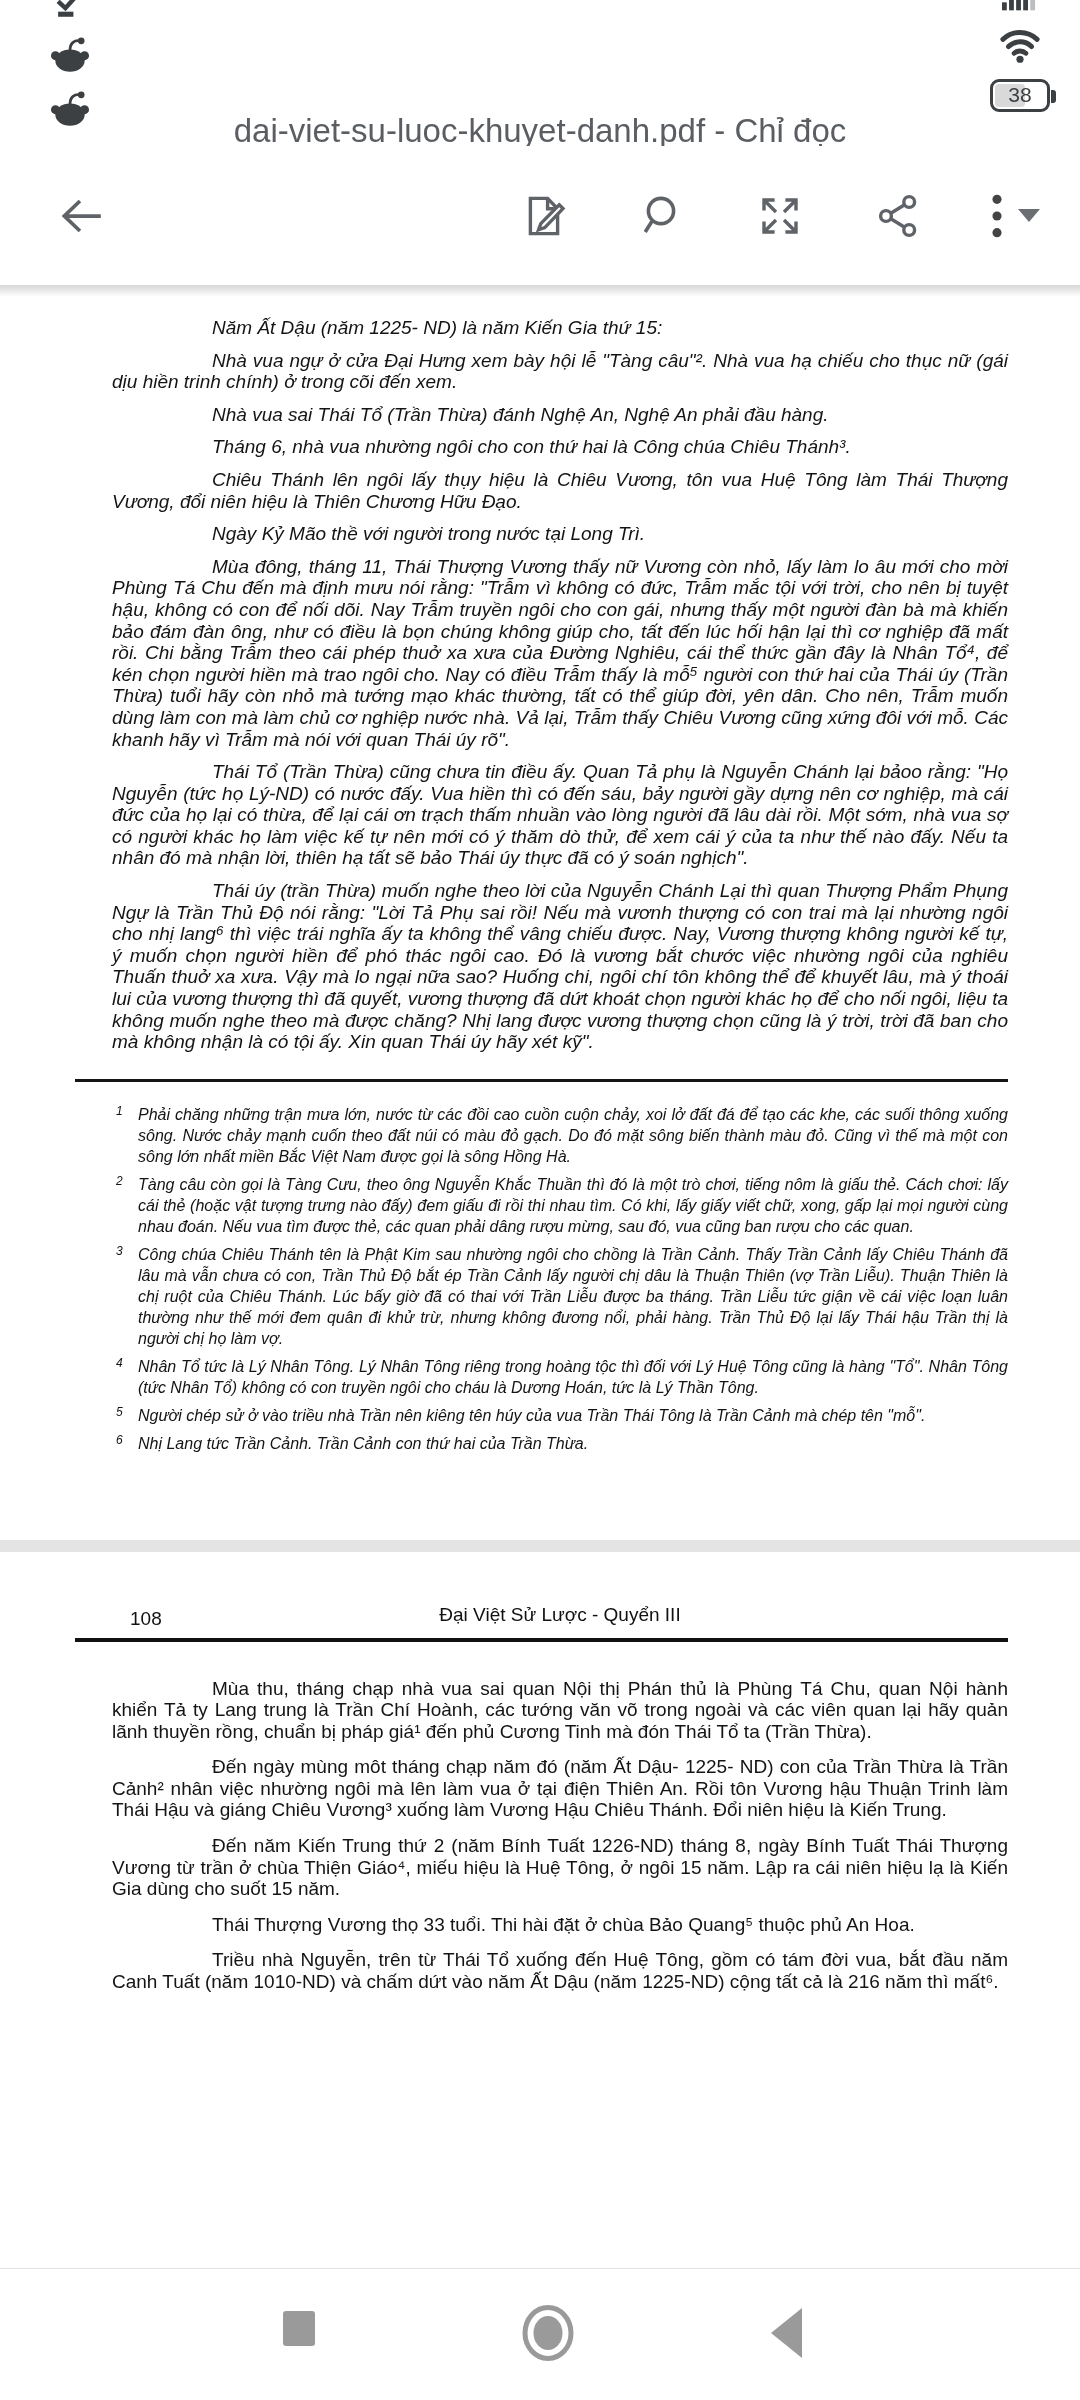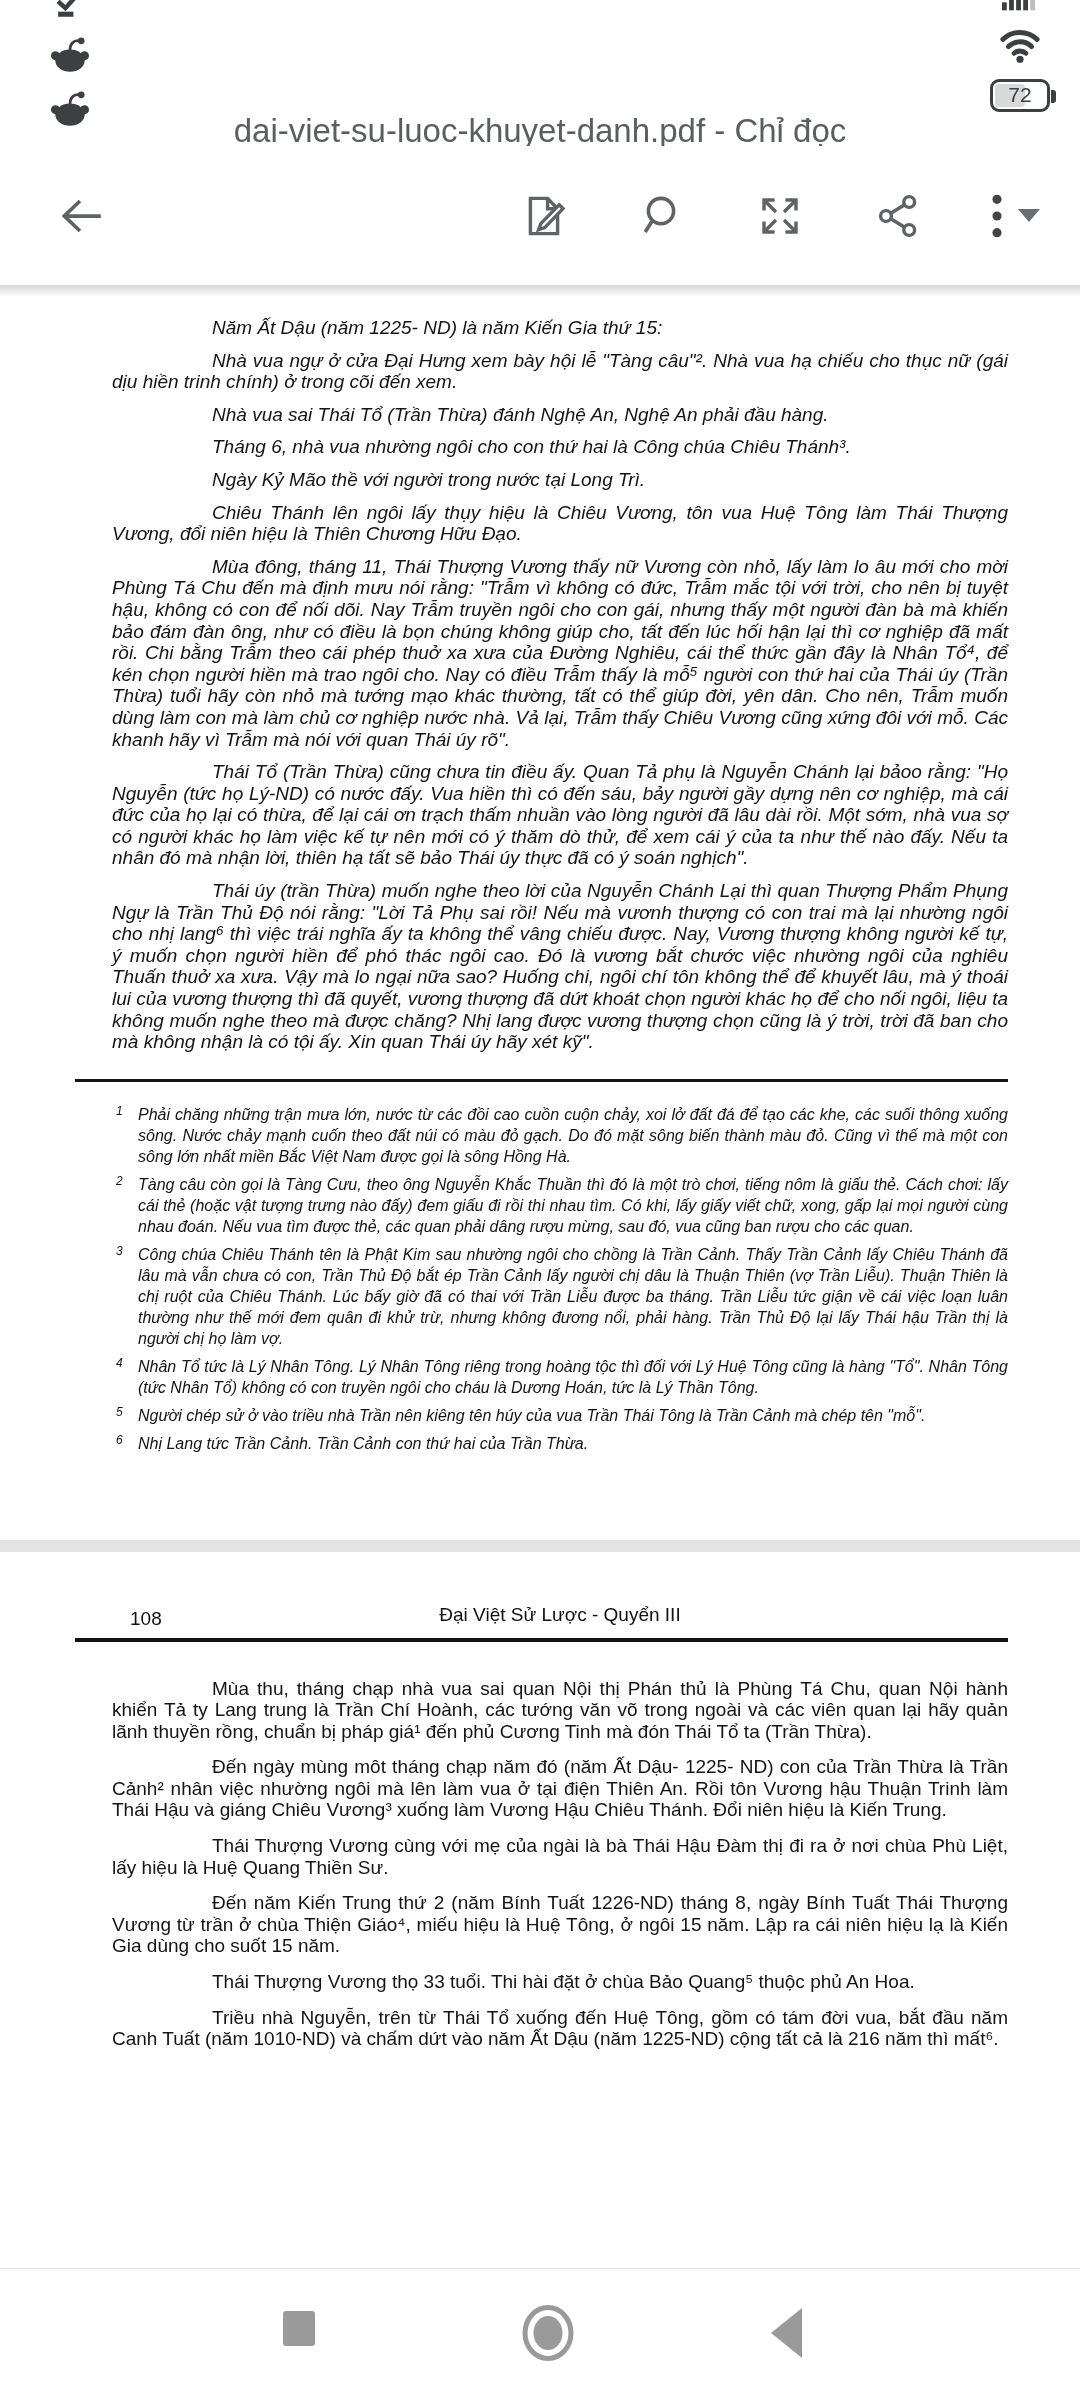--- a/index.html
+++ b/index.html
@@ -128,21 +128,21 @@
       <span>
         <svg width="44" height="36" viewBox="0 0 24 21">
           <path d="M2 7.2 A14.5 14.5 0 0 1 22 7.2" fill="none" stroke="#3c4043" stroke-width="2.9" stroke-linecap="round"></path>
           <path d="M5.3 11.4 A9.5 9.5 0 0 1 18.7 11.4" fill="none" stroke="#3c4043" stroke-width="2.9" stroke-linecap="round"></path>
           <path d="M8.6 15.3 A5 5 0 0 1 15.4 15.3" fill="none" stroke="#3c4043" stroke-width="2.9" stroke-linecap="round"></path>
           <circle cx="12" cy="18.8" r="2.1" fill="#3c4043"></circle>
         </svg>
       </span>
       <span class="battery">
         <span class="battery-fill"></span>
-        <span class="battery-text">72</span>
+        <span class="battery-text">38</span>
       </span>
     </div>
   </div>
 
   <div class="title-bar">
     <span class="doc-title">dai-viet-su-luoc-khuyet-danh.pdf - Chỉ đọc</span>
   </div>
 
   <div class="toolbar">
     <button class="icon-btn">
@@ -211,22 +211,22 @@
   </div>
 
   <div class="viewer">
     <div class="viewer-shadow"></div>
 
     <div class="page page-1">
       <p class="para">Năm Ất Dậu (năm 1225- ND) là năm Kiến Gia thứ 15:</p>
       <p class="para">Nhà vua ngự ở cửa Đại Hưng xem bày hội lễ "Tàng câu"². Nhà vua hạ chiếu cho thục nữ (gái dịu hiền trinh chính) ở trong cõi đến xem.</p>
       <p class="para">Nhà vua sai Thái Tổ (Trần Thừa) đánh Nghệ An, Nghệ An phải đầu hàng.</p>
       <p class="para">Tháng 6, nhà vua nhường ngôi cho con thứ hai là Công chúa Chiêu Thánh³.</p>
+      <p class="para">Chiêu Thánh lên ngôi lấy thụy hiệu là Chiêu Vương, tôn vua Huệ Tông làm Thái Thượng Vương, đổi niên hiệu là Thiên Chương Hữu Đạo.</p>
       <p class="para">Ngày Kỷ Mão thề với người trong nước tại Long Trì.</p>
-      <p class="para">Chiêu Thánh lên ngôi lấy thụy hiệu là Chiêu Vương, tôn vua Huệ Tông làm Thái Thượng Vương, đổi niên hiệu là Thiên Chương Hữu Đạo.</p>
       <p class="para">Mùa đông, tháng 11, Thái Thượng Vương thấy nữ Vương còn nhỏ, lấy làm lo âu mới cho mời Phùng Tá Chu đến mà định mưu nói rằng: "Trẫm vì không có đức, Trẫm mắc tội với trời, cho nên bị tuyệt hậu, không có con để nối dõi. Nay Trẫm truyền ngôi cho con gái, nhưng thấy một người đàn bà mà khiến bảo đám đàn ông, như có điều là bọn chúng không giúp cho, tất đến lúc hối hận lại thì cơ nghiệp đã mất rồi. Chi bằng Trẫm theo cái phép thuở xa xưa của Đường Nghiêu, cái thể thức gần đây là Nhân Tổ⁴, để kén chọn người hiền mà trao ngôi cho. Nay có điều Trẫm thấy là mỗ⁵ người con thứ hai của Thái úy (Trần Thừa) tuổi hãy còn nhỏ mà tướng mạo khác thường, tất có thể giúp đời, yên dân. Cho nên, Trẫm muốn dùng làm con mà làm chủ cơ nghiệp nước nhà. Vả lại, Trẫm thấy Chiêu Vương cũng xứng đôi với mỗ. Các khanh hãy vì Trẫm mà nói với quan Thái úy rõ".</p>
       <p class="para">Thái Tổ (Trần Thừa) cũng chưa tin điều ấy. Quan Tả phụ là Nguyễn Chánh lại bảoo rằng: "Họ Nguyễn (tức họ Lý-ND) có nước đấy. Vua hiền thì có đến sáu, bảy người gầy dựng nên cơ nghiệp, mà cái đức của họ lại có thừa, để lại cái ơn trạch thấm nhuần vào lòng người đã lâu dài rồi. Một sớm, nhà vua sợ có người khác họ làm việc kế tự nên mới có ý thăm dò thử, để xem cái ý của ta như thế nào đấy. Nếu ta nhân đó mà nhận lời, thiên hạ tất sẽ bảo Thái úy thực đã có ý soán nghịch".</p>
       <p class="para">Thái úy (trần Thừa) muốn nghe theo lời của Nguyễn Chánh Lại thì quan Thượng Phẩm Phụng Ngự là Trần Thủ Độ nói rằng: "Lời Tả Phụ sai rồi! Nếu mà vươnh thượng có con trai mà lại nhường ngôi cho nhị lang⁶ thì việc trái nghĩa ấy ta không thể vâng chiếu được. Nay, Vương thượng không người kế tự, ý muốn chọn người hiền để phó thác ngôi cao. Đó là vương bắt chước việc nhường ngôi của nghiêu Thuấn thuở xa xưa. Vậy mà lo ngại nữa sao? Huống chi, ngôi chí tôn không thể để khuyết lâu, mà ý thoái lui của vương thượng thì đã quyết, vương thượng đã dứt khoát chọn người khác họ để cho nối ngôi, liệu ta không muốn nghe theo mà được chăng? Nhị lang được vương thượng chọn cũng là ý trời, trời đã ban cho mà không nhận là có tội ấy. Xin quan Thái úy hãy xét kỹ".</p>
 
       <div class="fn-divider"></div>
 
       <div class="footnote">
         <span class="fn-marker">1</span>
         <span>Phải chăng những trận mưa lớn, nước từ các đồi cao cuồn cuộn chảy, xoi lở đất đá để tạo các khe, các suối thông xuống sông. Nước chảy mạnh cuốn theo đất núi có màu đỏ gạch. Do đó mặt sông biến thành màu đỏ. Cũng vì thế mà một con sông lớn nhất miền Bắc Việt Nam được gọi là sông Hồng Hà.</span>
       </div>
@@ -255,21 +255,20 @@
     <div class="page-gap"></div>
 
     <div class="page page-2">
       <div class="page2-header">
         <span class="pg-num">108</span>
         <span class="pg-running-title">Đại Việt Sử Lược - Quyển III</span>
       </div>
       <div class="header-rule"></div>
       <p class="para">Mùa thu, tháng chạp nhà vua sai quan Nội thị Phán thủ là Phùng Tá Chu, quan Nội hành khiển Tả ty Lang trung là Trần Chí Hoành, các tướng văn võ trong ngoài và các viên quan lại hãy quản lãnh thuyền rồng, chuẩn bị pháp giá¹ đến phủ Cương Tinh mà đón Thái Tổ ta (Trần Thừa).</p>
       <p class="para">Đến ngày mùng môt tháng chạp năm đó (năm Ất Dậu- 1225- ND) con của Trần Thừa là Trần Cảnh² nhân việc nhường ngôi mà lên làm vua ở tại điện Thiên An. Rồi tôn Vương hậu Thuận Trinh làm Thái Hậu và giáng Chiêu Vương³ xuống làm Vương Hậu Chiêu Thánh. Đổi niên hiệu là Kiến Trung.</p>
-      <p class="para">Thái Thượng Vương cùng với mẹ của ngài là bà Thái Hậu Đàm thị đi ra ở nơi chùa Phù Liệt, lấy hiệu là Huệ Quang Thiền Sư.</p>
       <p class="para">Đến năm Kiến Trung thứ 2 (năm Bính Tuất 1226-ND) tháng 8, ngày Bính Tuất Thái Thượng Vương từ trần ở chùa Thiện Giáo⁴, miếu hiệu là Huệ Tông, ở ngôi 15 năm. Lập ra cái niên hiệu lạ là Kiến Gia dùng cho suốt 15 năm.</p>
       <p class="para">Thái Thượng Vương thọ 33 tuổi. Thi hài đặt ở chùa Bảo Quang⁵ thuộc phủ An Hoa.</p>
       <p class="para">Triều nhà Nguyễn, trên từ Thái Tổ xuống đến Huệ Tông, gồm có tám đời vua, bắt đầu năm Canh Tuất (năm 1010-ND) và chấm dứt vào năm Ất Dậu (năm 1225-ND) cộng tất cả là 216 năm thì mất⁶.</p>
     </div>
   </div>
 
   <div class="nav-bar">
     <div class="nav-recents"></div>
     <div class="nav-home">
       <svg width="52" height="56" viewBox="0 0 52 56">

